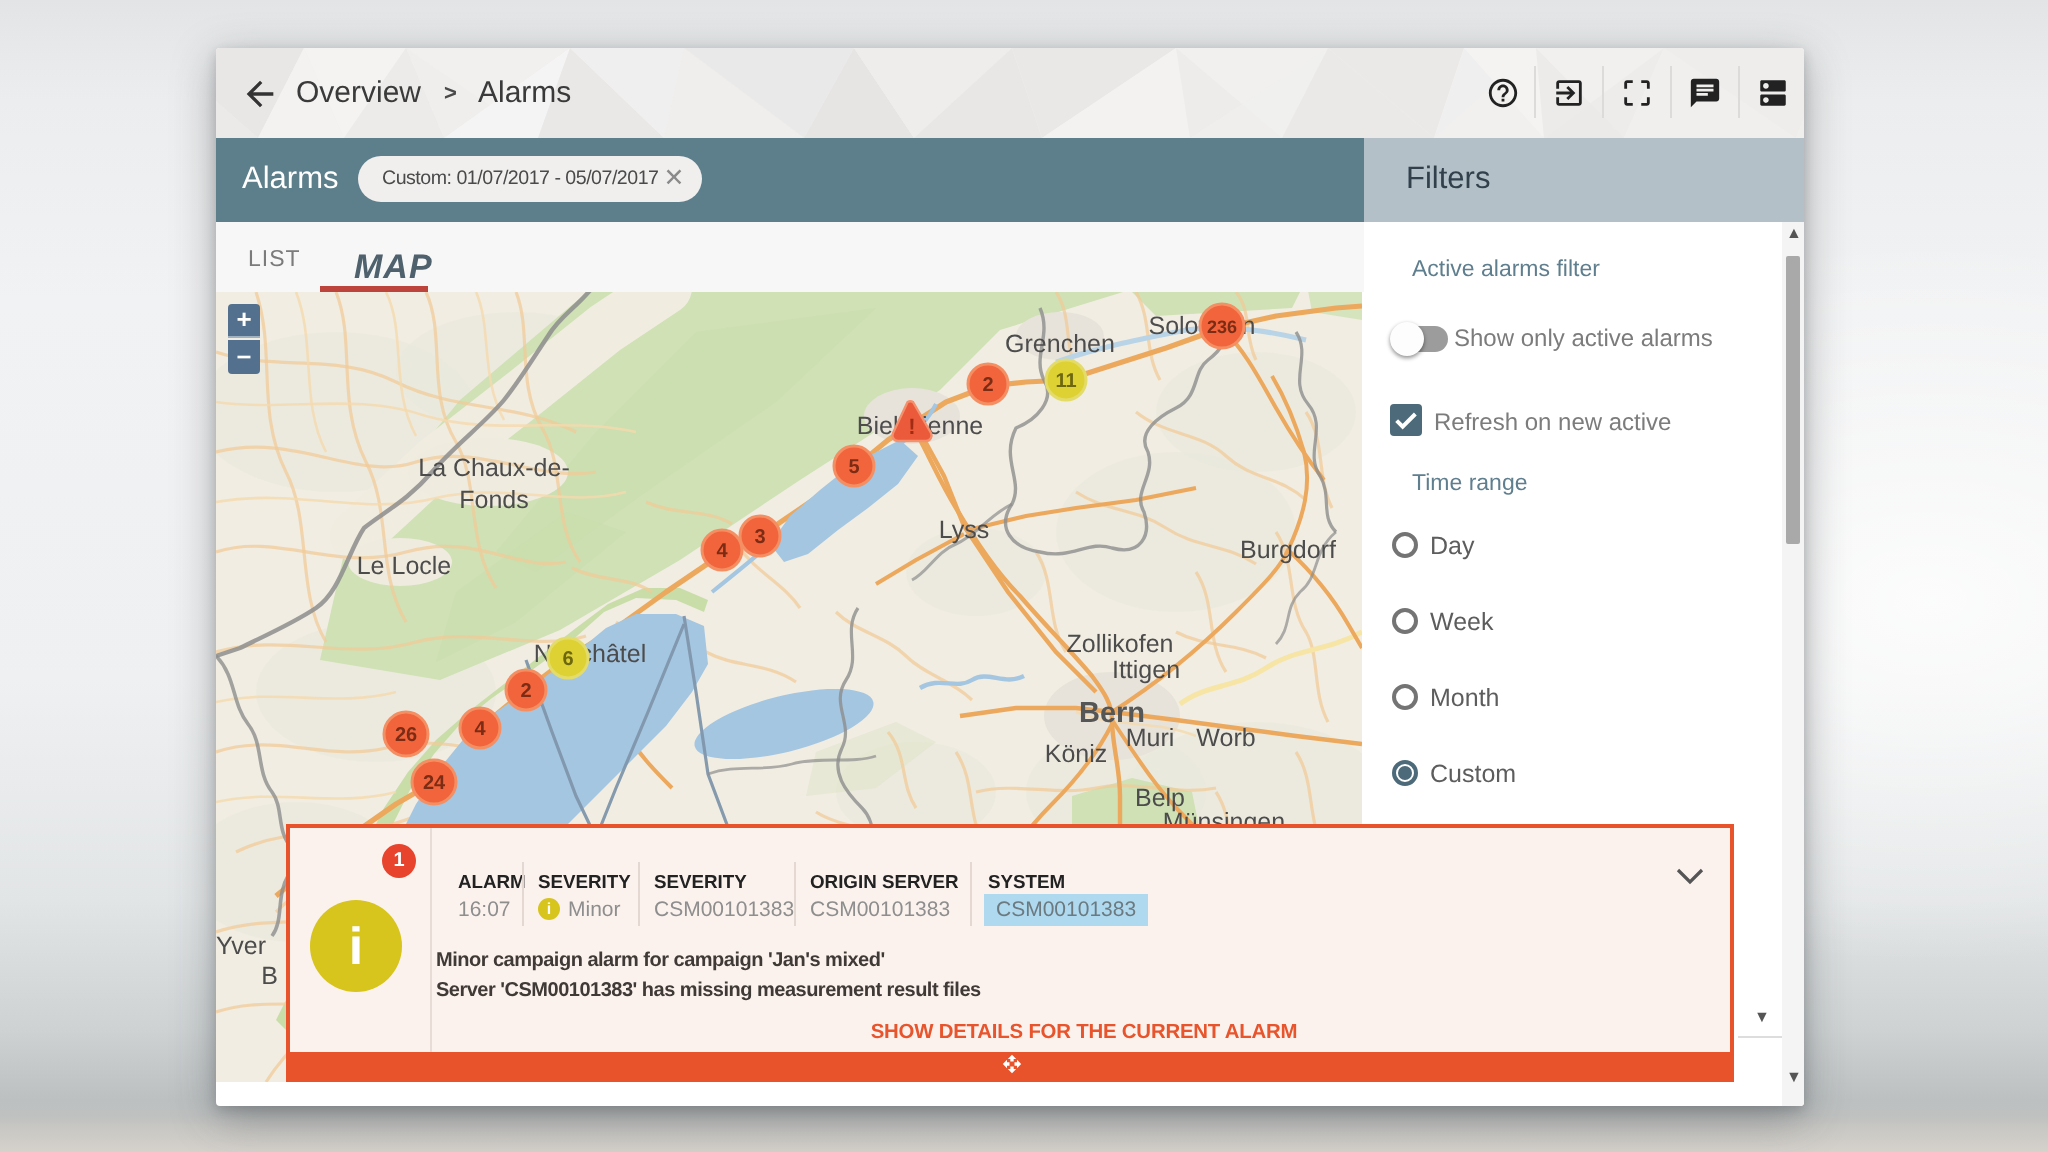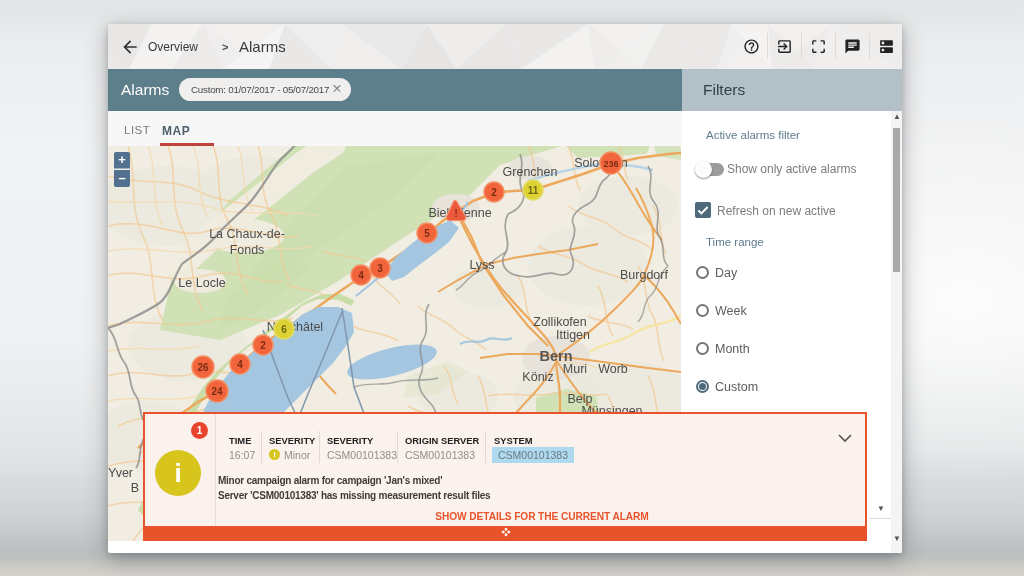--- a/index.html
+++ b/index.html
@@ -12,38 +12,38 @@
 #win {
   position:absolute; left:108px; top:24px; width:794px; height:529px;
   background:#fff; box-shadow:0 6px 22px rgba(50,55,60,.38), 0 2px 6px rgba(50,55,60,.22);
   border-radius:2px; overflow:hidden;
 }
 
 #topbar { position:absolute; left:0; top:0; width:794px; height:45px; background:#f1efee; }
 #topbar svg.pat { position:absolute; left:0; top:0; }
 .crumb { position:absolute; top:0; height:45px; display:flex; align-items:center; color:#3a3a3a; }
 #backarrow { position:absolute; left:12px; top:13px; width:20px; height:20px; }
-#crumb1 { left:40px; font-size:12px; }
+#crumb1 { left:40px; font-size:15px; }
 #crumbsep { left:114px; font-size:11px; color:#4a4a4a; font-weight:bold; }
 #crumb2 { left:131px; font-size:15px; }
 .topicon { position:absolute; top:14px; width:17px; height:17px; color:#222; }
 .topdiv { position:absolute; top:9px; width:1px; height:26px; background:#dddbda; }
 
 #alarmsbar { position:absolute; left:0; top:45px; width:574px; height:42px; background:#5d7e8b; }
 #alarmsbar .ttl { position:absolute; left:13px; top:12px; color:#fff; font-size:15.5px; }
 #chip { position:absolute; left:71px; top:9px; width:172px; height:23px; background:#f0efee; border-radius:12px;
   font-size:9.8px; letter-spacing:-0.25px; color:#4a4a4a; line-height:23px; padding-left:12px; white-space:nowrap; overflow:hidden; }
 #chip .x { position:absolute; right:9px; top:0px; font-size:12.5px; color:#8a8a8a; }
 #filtershead { position:absolute; left:574px; top:45px; width:256px; height:42px; background:#b3c0c8; }
 #filtershead .ttl { position:absolute; left:21px; top:12px; color:#31404b; font-size:15.5px; }
 #filtershead svg { position:absolute; right:15px; top:12px; }
 
 #tabs { position:absolute; left:0; top:87px; width:574px; height:35px; background:#f8f7f7; }
 #tabs .t1 { position:absolute; left:16px; top:13px; font-size:11.5px; letter-spacing:.5px; color:#7b7b7b; }
-#tabs .t2 { position:absolute; left:54px; top:13px; font-size:12px; letter-spacing:.5px; color:#4e616d; font-weight:bold; }
+#tabs .t2 { position:absolute; left:69px; top:13px; font-size:17px; letter-spacing:.5px; color:#4e616d; font-weight:bold;font-style:italic; }
 #tabs .ul { position:absolute; left:52px; top:32px; width:54px; height:3px; background:#bc443c; }
 
 #map { position:absolute; left:0; top:122px; width:573px; height:395px; background:#f1ede2; overflow:hidden; }
 .zbtn { position:absolute; left:6px; width:16px; height:17px; background:#53718f; color:#fff; text-align:center;
   line-height:16px; font-size:13px; font-weight:bold; }
 
 #filters { position:absolute; left:574px; top:87px; width:220px; height:442px; background:#fff; }
 .fhead { position:absolute; left:24px; font-size:11.5px; font-weight:normal; color:#5f7e8e; }
 .flabel { position:absolute; font-size:12px; color:#7c7c7c; }
 .rlabel { position:absolute; left:33px; font-size:12.5px; color:#5d5d5d; }
@@ -337,21 +337,21 @@
     <div class="sarr" style="left:2px; top:1px">▲</div>
     <div class="thumb"></div>
     <div class="sarr" style="left:2px; top:423px">▼</div>
   </div>
   <div id="minarr">▼</div>
   <div id="hline"></div>
   <div id="card">
     <div class="vdiv"></div>
     <div id="badge">1</div>
     <div id="ycirc">i</div>
-    <div class="th" style="left:84px">TIME</div>
+    <div class="th" style="left:84px">ALARM</div>
     <div class="th" style="left:124px">SEVERITY</div>
     <div class="th" style="left:182px">SEVERITY</div>
     <div class="th" style="left:260px">ORIGIN SERVER</div>
     <div class="th" style="left:349px">SYSTEM</div>
     <div class="cdiv" style="left:116px"></div>
     <div class="cdiv" style="left:174px"></div>
     <div class="cdiv" style="left:252px"></div>
     <div class="cdiv" style="left:340px"></div>
     <div class="tv" style="left:84px">16:07</div>
     <div style="position:absolute;left:124px;top:35px;width:11px;height:11px;border-radius:50%;background:#d7c41d;color:#fff;font-size:8px;font-weight:bold;text-align:center;line-height:11px;">i</div>

